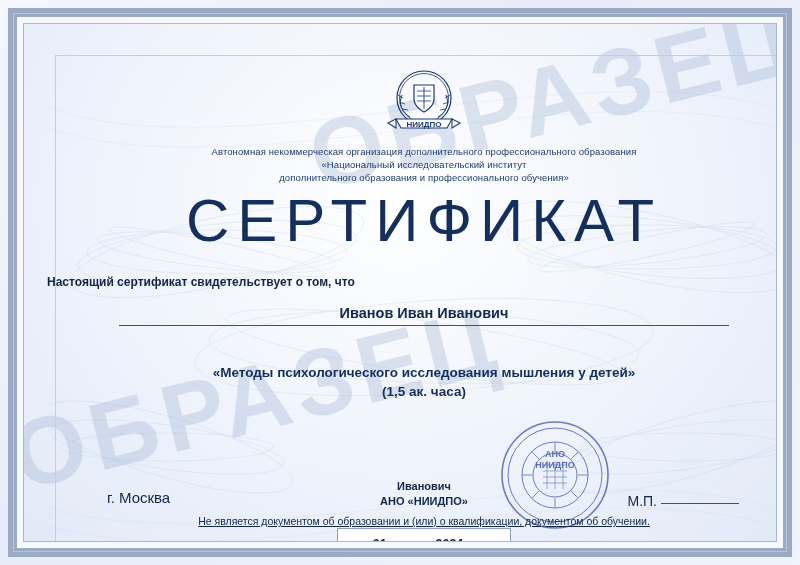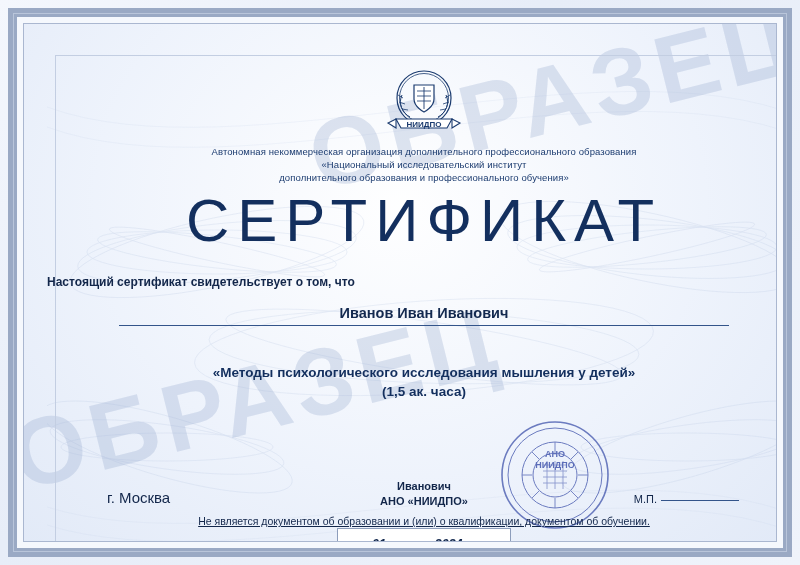--- a/index.html
+++ b/index.html
@@ -205,21 +205,21 @@
     color: #12264a;
     font-size: 11px;
     font-weight: 700;
     line-height: 15px;
   }
   .mp {
     position: absolute;
     right: 26px;
     top: 14px;
     color: #12264a;
-    font-size: 11px;
+    font-size: 14px;
     white-space: nowrap;
   }
   .mp-line {
     display: inline-block;
     width: 78px;
     border-bottom: 1px solid #33548a;
     margin-left: 4px;
     vertical-align: 2px;
   }
 

